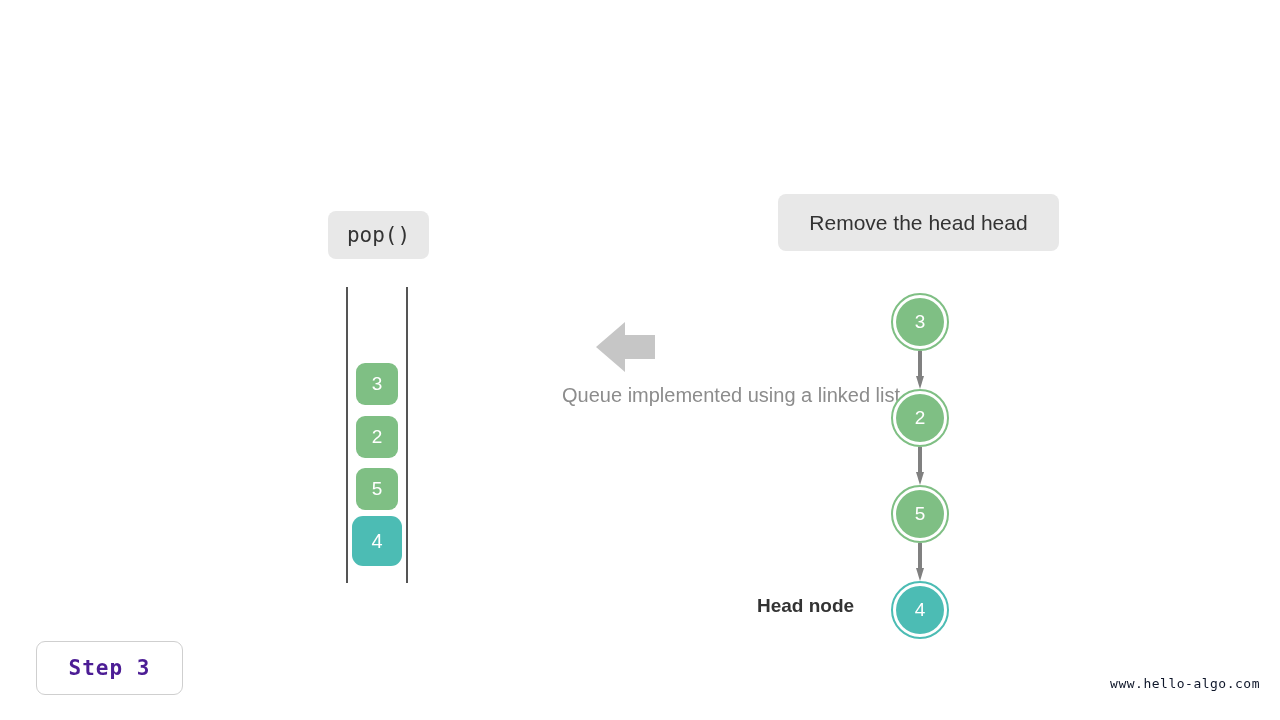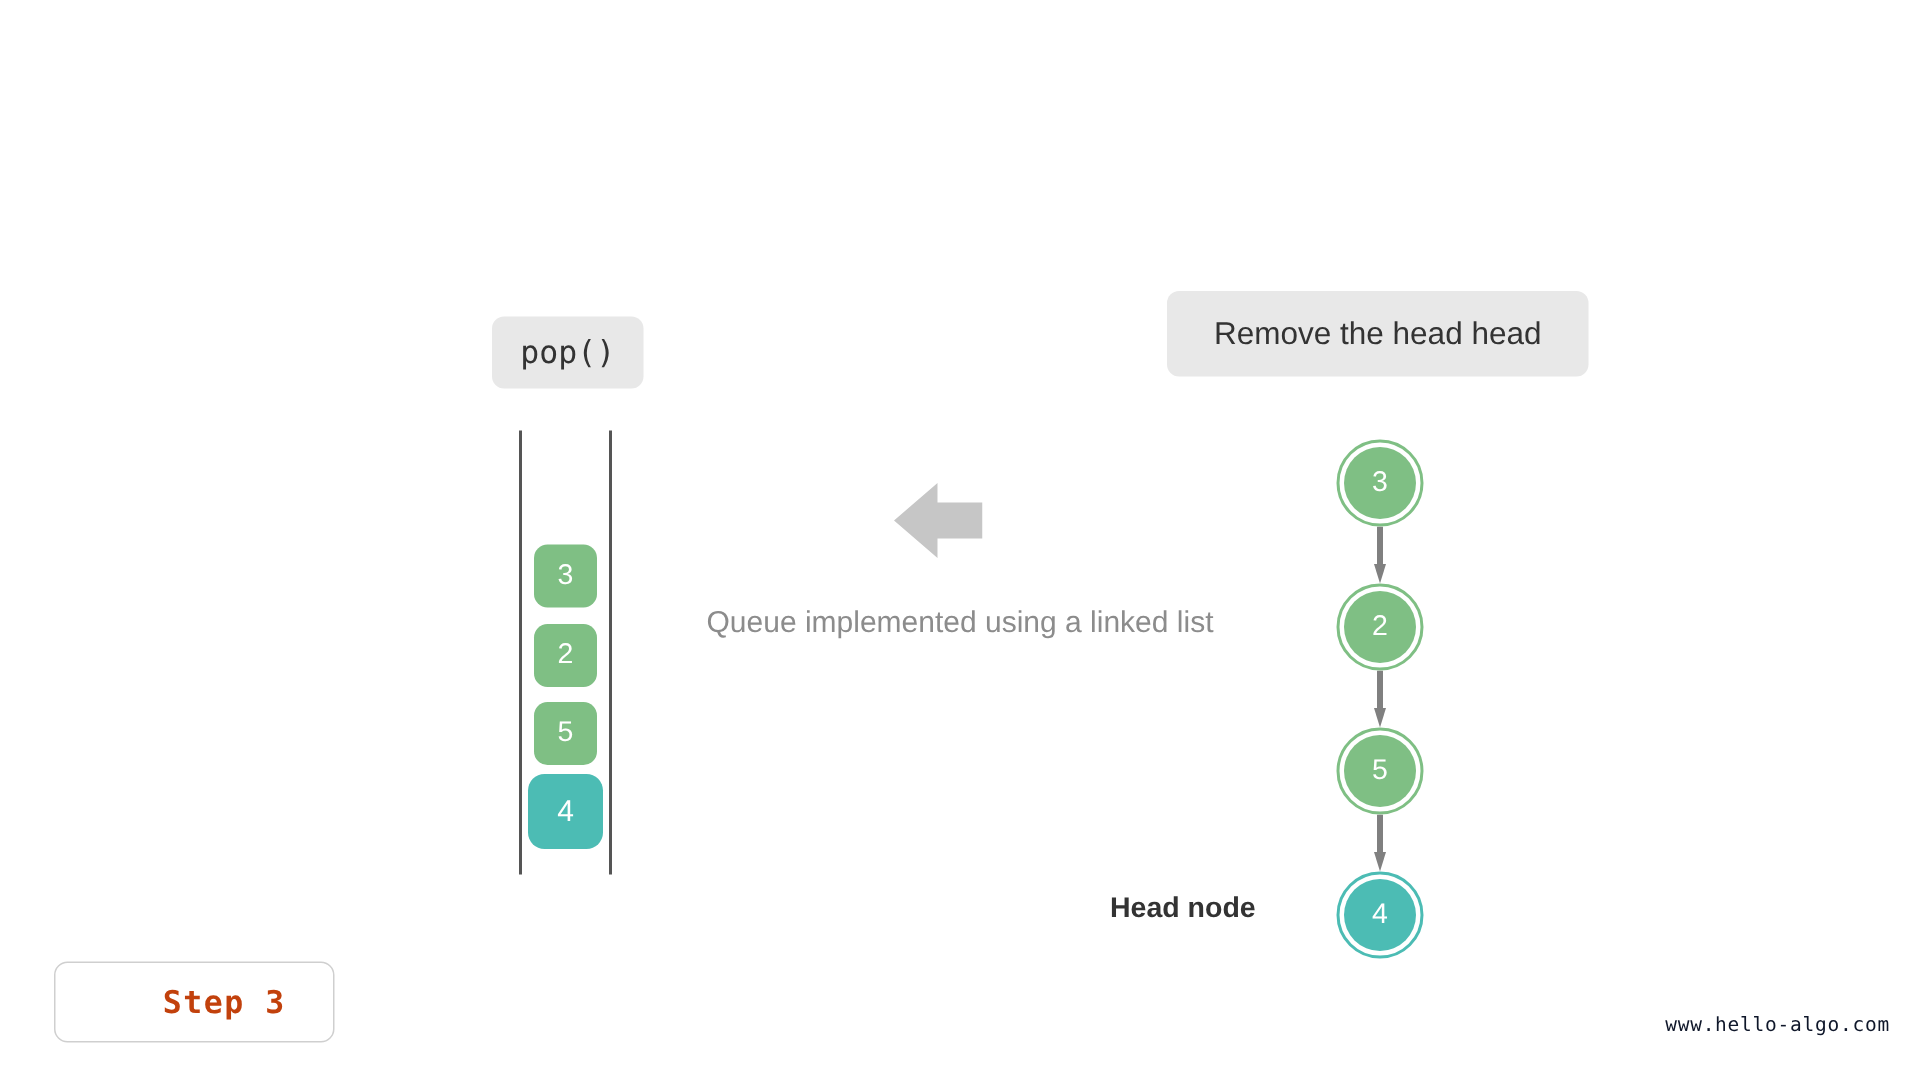--- a/index.html
+++ b/index.html
@@ -56,43 +56,42 @@
     height: 52px;
     background: #ffffff;
     border: 1px solid #cfcfcf;
     border-radius: 9px;
     display: flex;
     align-items: center;
     justify-content: center;
     font-family: "DejaVu Sans Mono", "Liberation Mono", monospace;
     font-size: 21px;
     font-weight: bold;
-    color: #c2410c;
+    color: #4c1d95;
     letter-spacing: 1px;
-    padding-left: 40px;
   }
 
   
   #watermark {
     position: absolute;
     right: 20px;
     top: 676px;
     font-family: "DejaVu Sans Mono", "Liberation Mono", monospace;
     font-size: 13px;
     color: #0f172a;
     letter-spacing: 0.5px;
   }
 
   
   #caption {
     position: absolute;
     left: 380px;
-    top: 404px;
+    top: 384px;
     width: 520px;
-    text-align: center;
+    text-align: right;
     font-size: 20px;
     color: #8c8c8c;
   }
 
   
   #flow-arrow {
     position: absolute;
     left: 596px;
     top: 322px;
     width: 59px;
@@ -179,21 +178,21 @@
     width: 8px;
     height: 38px;
   }
 
   .ll-label {
     position: absolute;
     font-size: 19px;
     font-weight: bold;
     color: #333333;
     white-space: nowrap;
-    text-align: left;
+    text-align: center;
   }
   #label-head { left: 0px;  top: 310px; width: 131px; }
 </style>
 </head>
 <body>
 
 <div class="chip" id="op-chip">pop()</div>
 
 <div class="chip" id="action-chip">Remove the head head</div>
 

